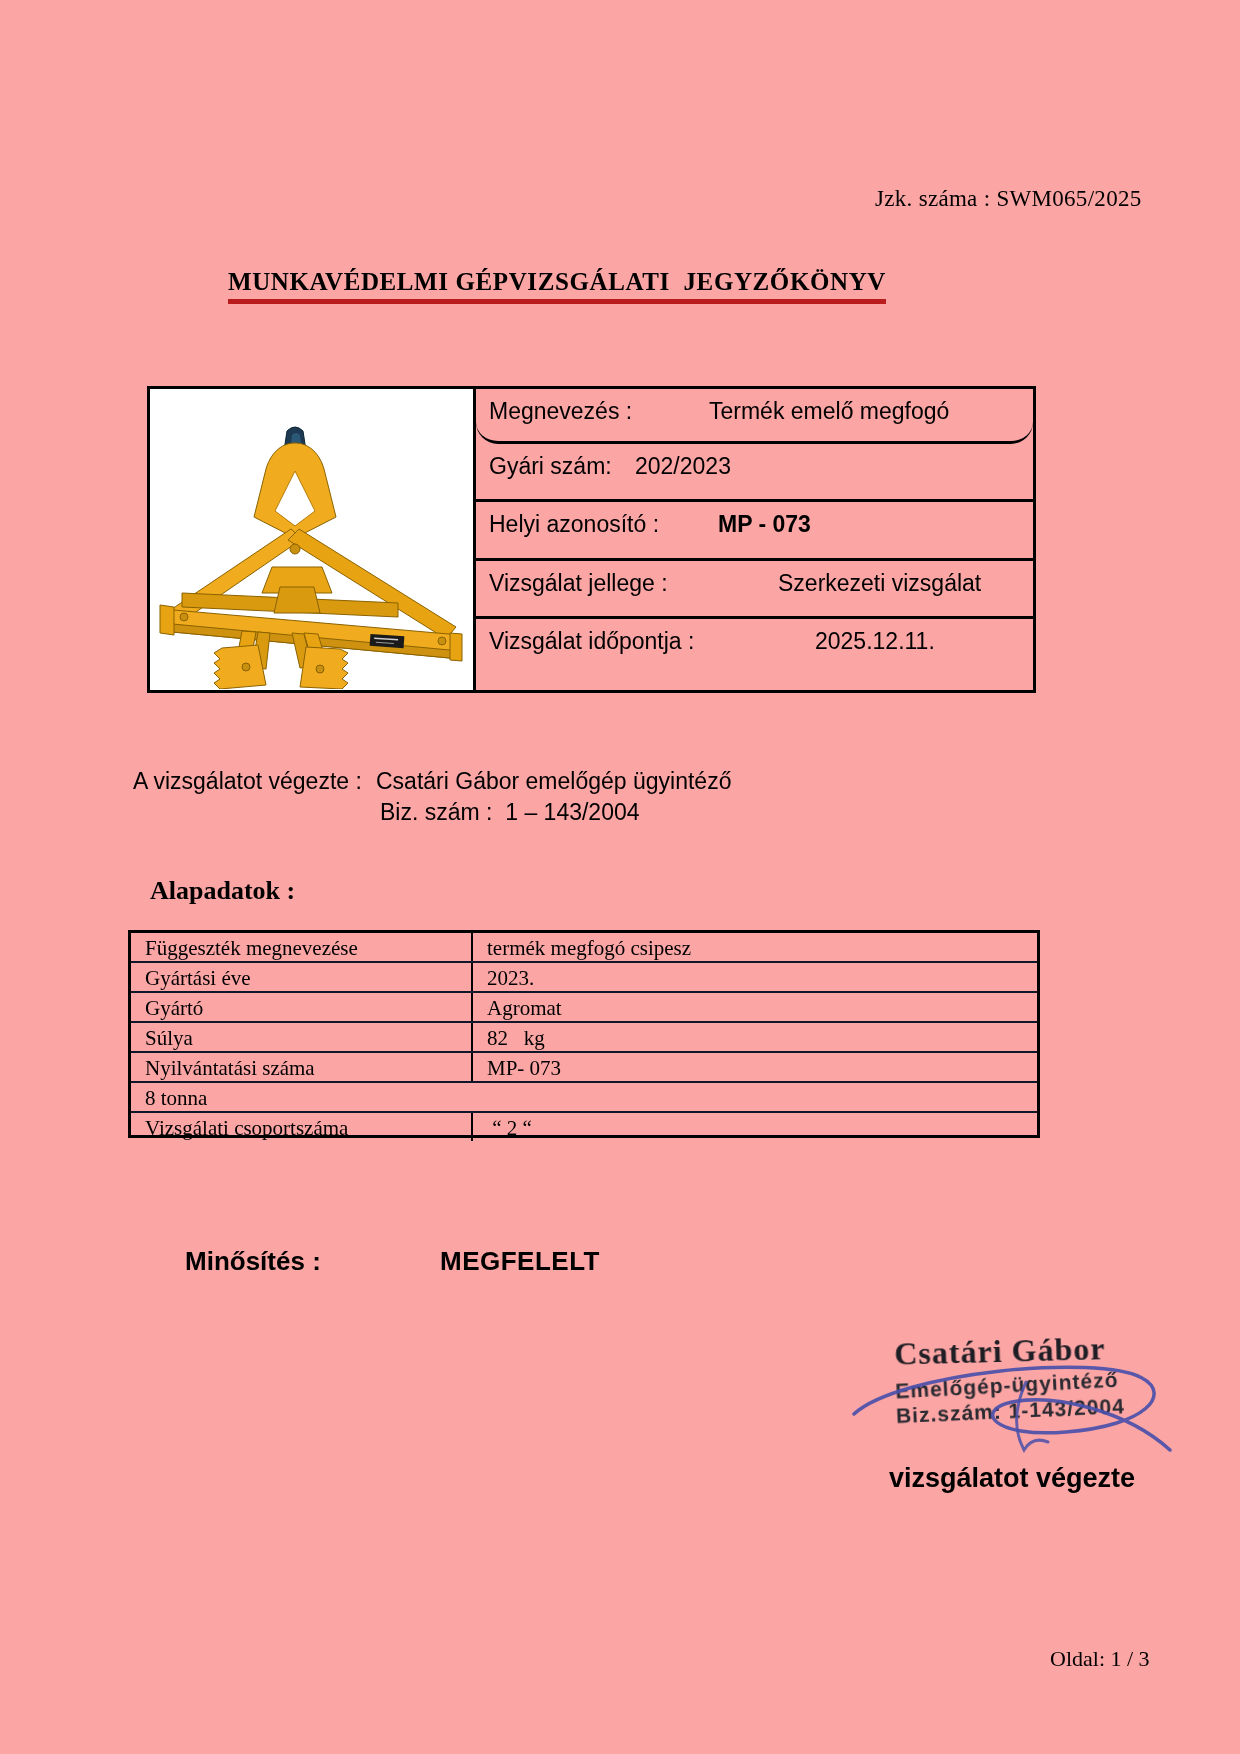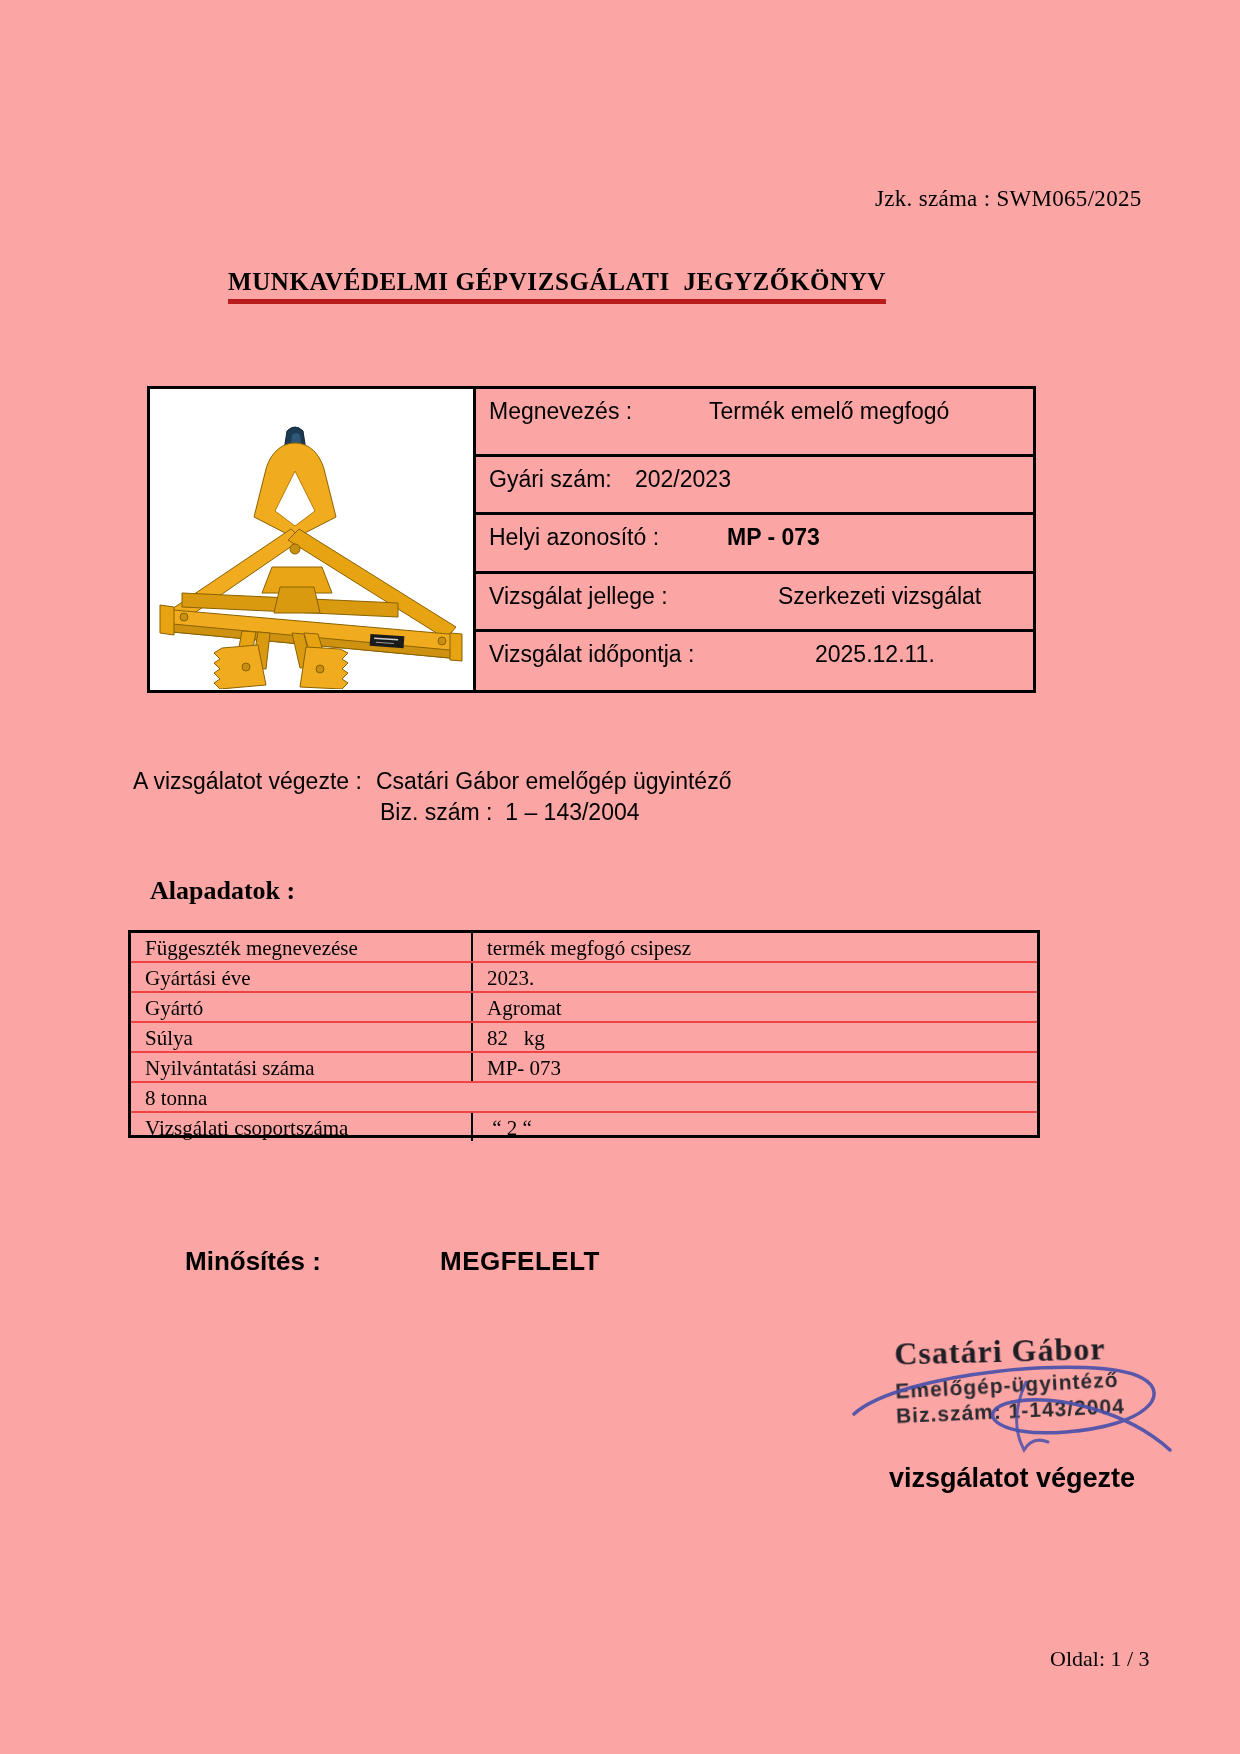--- a/index.html
+++ b/index.html
@@ -42,30 +42,30 @@
     position:relative;
     background:#fff;
   }
   .mrows { flex:1; display:flex; flex-direction:column; }
   .mrow {
     position:relative;
     border-bottom:3px solid #000;
     font-family:"Liberation Sans", sans-serif;
     font-size:23px;
   }
-  .mrow:nth-child(1){ height:68px; }
+  .mrow:nth-child(1){ height:55px;border-radius:22px; }
   .mrow:nth-child(2){ height:58px; }
   .mrow:nth-child(3){ height:59px; }
   .mrow:nth-child(4){ height:58px; }
   .mrow:nth-child(5){ flex:1; border-bottom:none; }
   .mrow .lbl { position:absolute; left:13px; top:9px; white-space:pre; }
   .mrow .val { position:absolute; top:9px; white-space:pre; }
   .mrow .v1 { left:233px;text-align:right; }
   .mrow .v2 { left:159px; }
-  .mrow .v3 { left:251px; font-weight:bold; }
+  .mrow .v3 { left:242px; font-weight:bold; }
   .mrow .v4 { left:302px; }
   .mrow .v5 { left:339px; }
 
   
   .inspector-label { left:133px; top:768px; font-family:"Liberation Sans", sans-serif; font-size:23px; }
   .inspector-name  { left:376px; top:768px; font-family:"Liberation Sans", sans-serif; font-size:23px; }
   .inspector-lic   { left:380px; top:799px; font-family:"Liberation Sans", sans-serif; font-size:23px; white-space:pre; }
 
   .base-heading {
     left:150px; top:876px;
@@ -75,21 +75,21 @@
 
   
   .base-table {
     left:128px; top:930px;
     width:912px; height:208px;
     border:3px solid #000;
     display:flex; flex-direction:column;
   }
   .brow {
     flex:1; display:flex;
-    border-bottom:2px solid #ef4444;
+    border-bottom:2px solid #0f172a;
     font-family:"Liberation Serif", serif;
     font-size:21px;
   }
   .brow:last-child { border-bottom:none; }
   .brow .bl {
     width:342px; border-right:2px solid #000;
     padding:3px 0 0 14px; white-space:pre;
   }
   .brow .bv { flex:1; padding:3px 0 0 14px; white-space:pre; }
 

